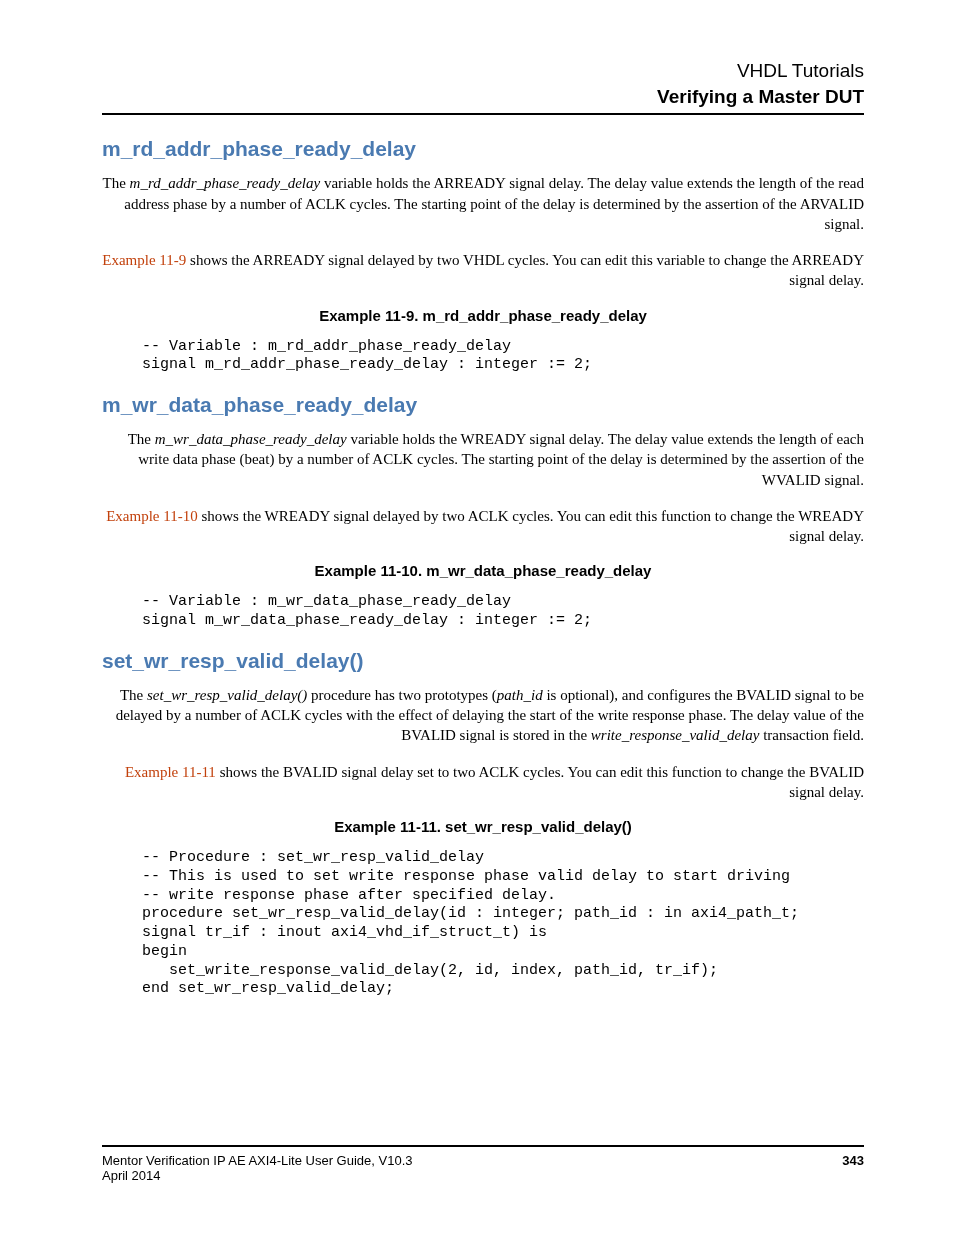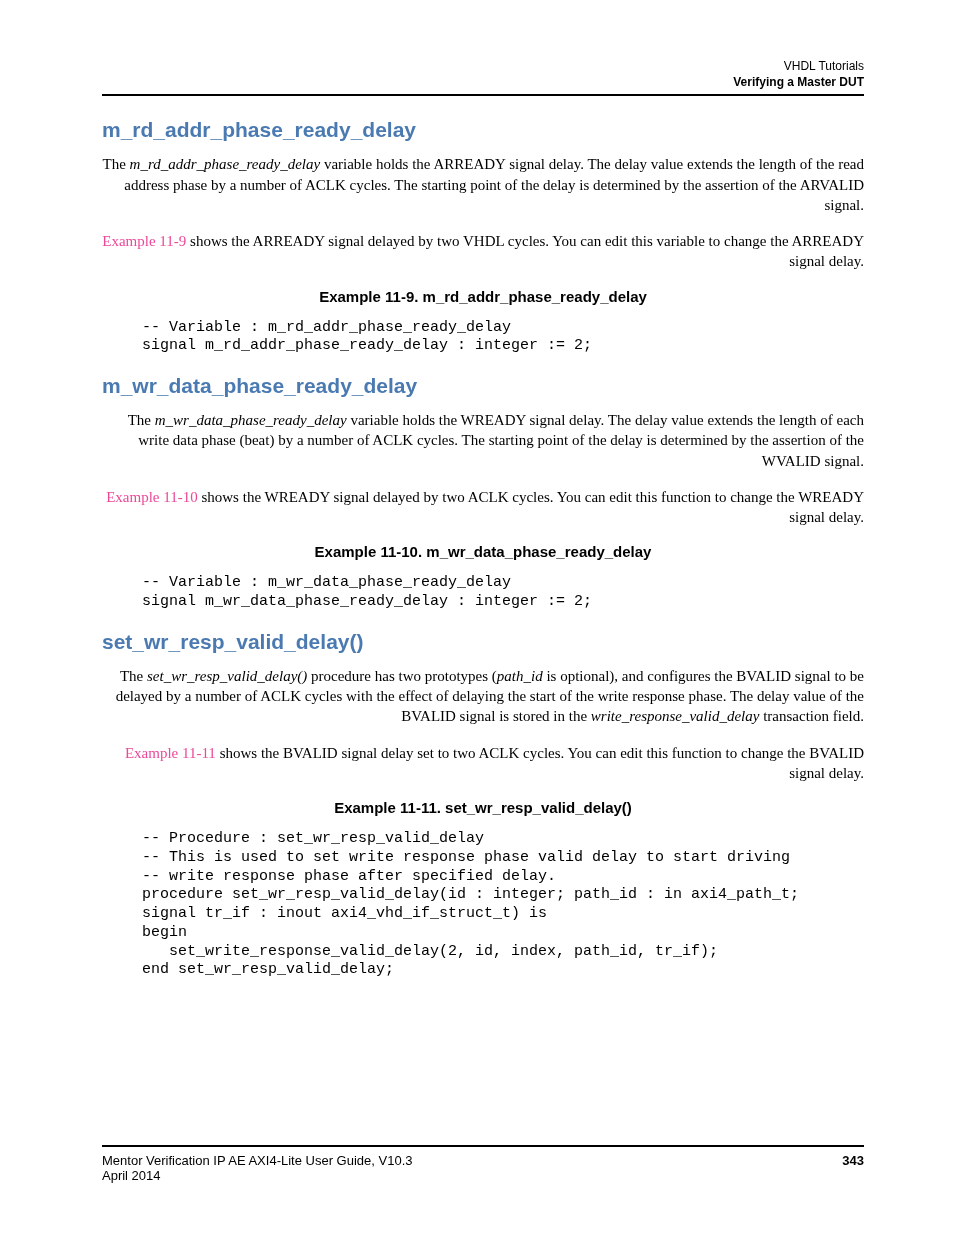--- a/index.html
+++ b/index.html
@@ -10,21 +10,21 @@
       font-family: "Times New Roman", Times, serif;
       position: relative;
       color: #000;
     }
     .page {
       padding: 58px 90px 0 102px;
     }
     .header {
       text-align: right;
       font-family: Arial, Helvetica, sans-serif;
-      font-size: 12px;
+      font-size: 19px;
       line-height: 1.35;
       margin-bottom: 4px;
     }
     .header .bold { font-weight: bold; }
     .topline {
       border-top: 2px solid #000;
       margin-bottom: 22px;
     }
     .section-heading {
       font-family: Arial, Helvetica, sans-serif;
@@ -34,21 +34,21 @@
       margin-bottom: 12px;
       margin-top: 10px;
     }
     .body-text {
       font-size: 15px;
       line-height: 1.35;
       margin-bottom: 16px;
       text-align: right;
     }
     .body-text .ital { font-style: italic; }
-    .body-text .link { color: #ec4899; }
+    .body-text .link { color: #c2410c; }
     .example-title {
       font-family: Liberation Sans, sans-serif;
       font-size: 15px;
       font-weight: bold;
       text-align: center;
       margin: 12px 0 14px 0;
     }
     .code-block {
       font-family: "Courier New", Courier, monospace;
       font-size: 15px;

